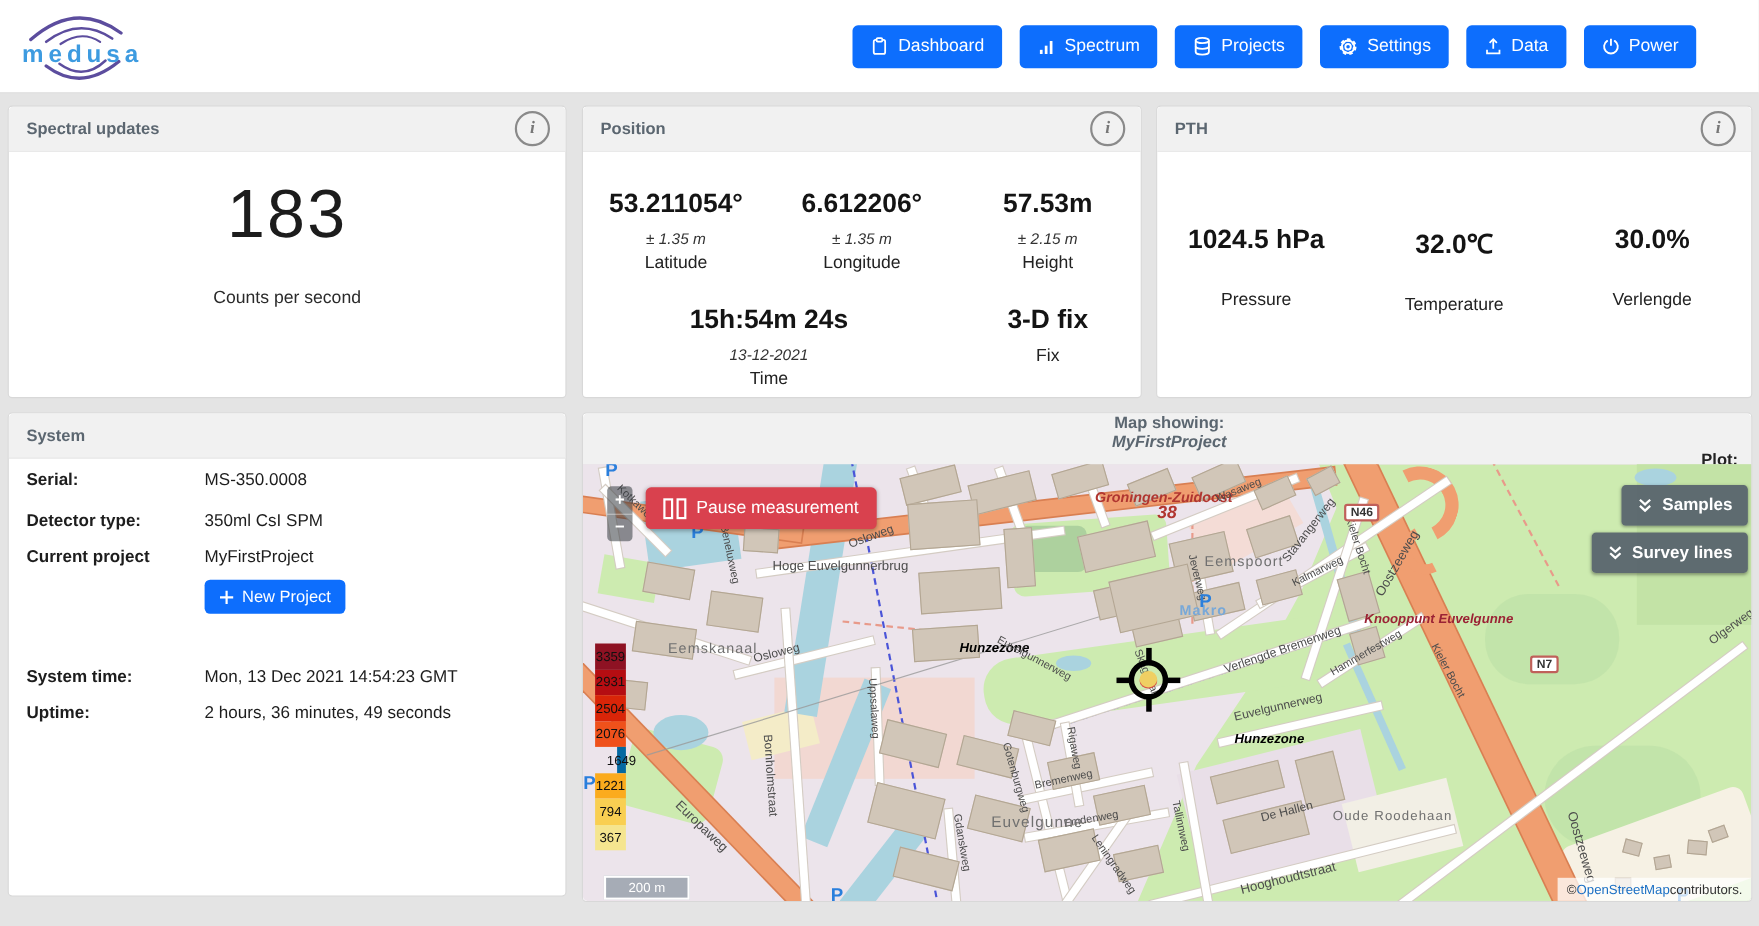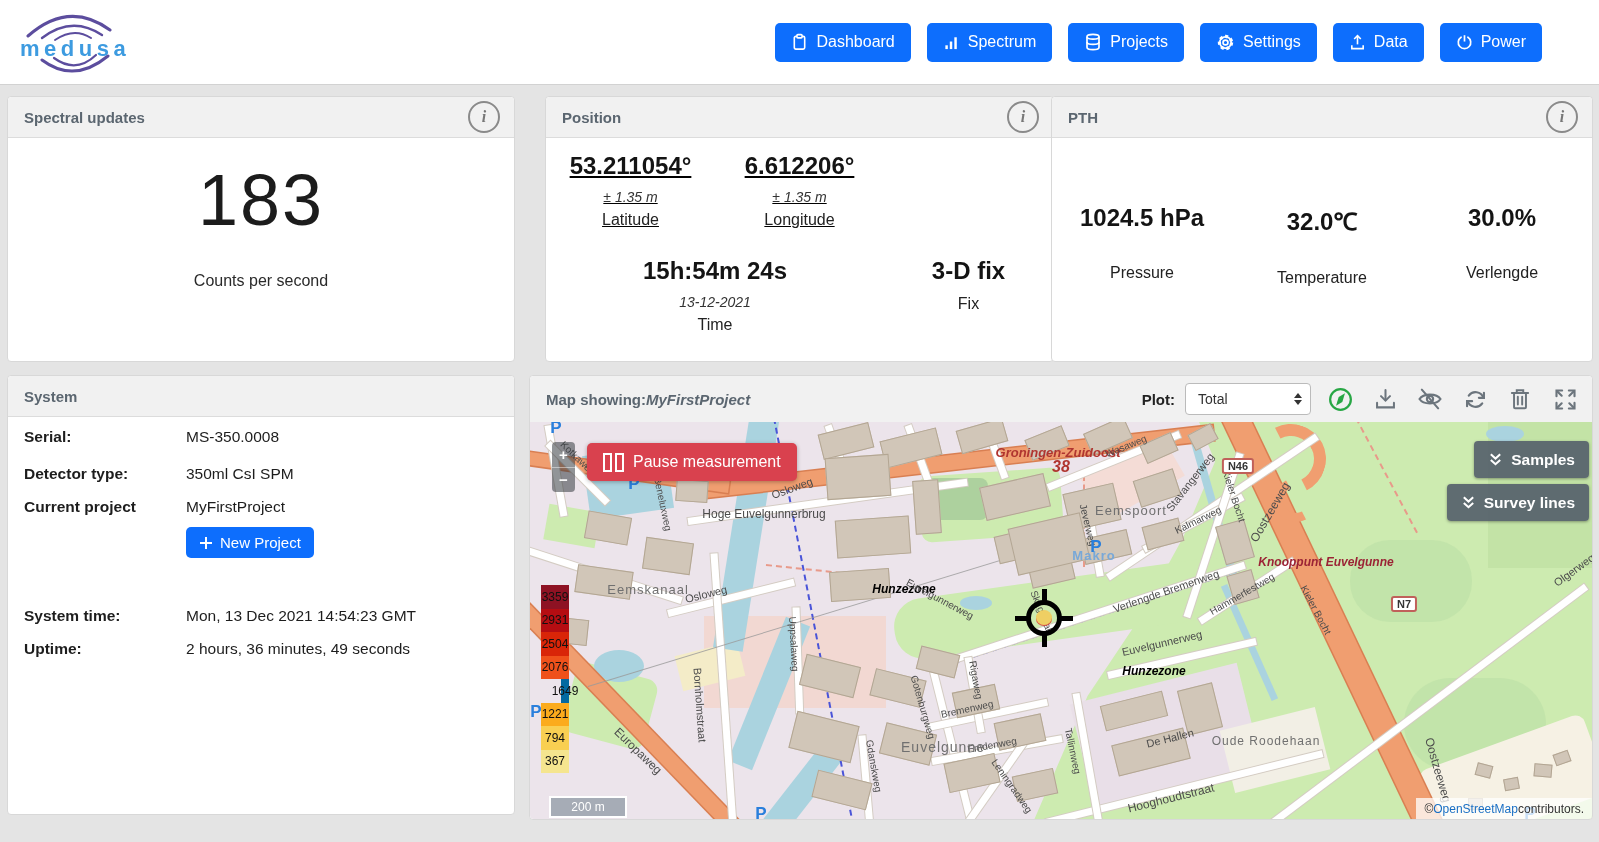--- a/index.html
+++ b/index.html
@@ -7,32 +7,32 @@
   
   #topbar{position:absolute;left:0;top:0;width:1599px;height:84px;background:#fff;border-bottom:1px solid #d2d2d2;display:flex;align-items:center;}
   #logo{margin-left:14px;width:120px;height:72px;}
   #nav{margin-left:auto;margin-right:57px;display:flex;gap:16px;}
   .navbtn{display:flex;align-items:center;gap:8px;background:#0d6efd;color:#fff;border:none;border-radius:5px;height:39px;padding:0 16px;font-size:16px;font-family:"Liberation Sans",sans-serif;cursor:pointer;}
   .navbtn svg{flex:0 0 auto;}
   
   .card{position:absolute;background:#fff;border:1px solid #d8d8d8;border-radius:4px;box-sizing:border-box;}
   .card-h{height:40px;background:#f1f1f1;border-bottom:1px solid #dcdcdc;border-radius:4px 4px 0 0;display:flex;align-items:center;padding:0 14px 0 16px;font-weight:bold;font-size:15px;color:#5b6670;}
   .info{margin-left:auto;width:28px;height:28px;border:2px solid #8a8a8a;border-radius:50%;display:flex;align-items:center;justify-content:center;color:#777;font-family:"Liberation Serif",serif;font-style:italic;font-weight:bold;font-size:16px;cursor:pointer;background:#fff0;}
-  .bigNum{font-size:72px;font-weight:300;color:#1c1c1c;text-align:center;margin-top:26px;letter-spacing:2px;line-height:1;}
+  .bigNum{font-size:62px;font-weight:300;color:#1c1c1c;text-align:center;margin-top:26px;letter-spacing:2px;line-height:1;}
   .bigSub{font-size:16px;color:#2a2a2a;text-align:center;margin-top:36px;}
   .metric-grid{display:grid;grid-template-columns:1fr 1fr 1fr;text-align:center;}
   .m-val{font-size:24px;font-weight:bold;color:#141414;}
   .m-err{font-size:14px;font-style:italic;color:#333;margin-top:9px;}
   .m-lab{font-size:16px;color:#222;margin-top:6px;}
   
   .sysrow{position:absolute;left:16px;display:flex;font-size:15.5px;color:#1d1d1d;}
   .sysrow b{width:162px;font-weight:bold;}
   .btn-blue{position:absolute;display:flex;align-items:center;gap:7px;background:#0d6efd;color:#fff;border:none;border-radius:5px;height:31px;padding:0 13px;font-size:15px;font-family:"Liberation Sans",sans-serif;cursor:pointer;}
   
-  #maph{display:flex;align-items:center;height:46px;background:#f1f1f1;border-bottom:1px solid #dcdcdc;border-radius:4px 4px 0 0;padding:0 12px 0 16px;}
+  #maph{display:flex;align-items:center;height:46px;background:#f1f1f1;border-bottom:1px solid #dcdcdc;border-radius:4px 4px 0 0;padding:0 12px 0 16px;flex-direction:column;}
   #maph .t1{font-weight:bold;font-size:15px;color:#5b6670;}
   #maph .t2{font-weight:bold;font-style:italic;font-size:15px;color:#5b6670;}
   #maph .plot{margin-left:auto;font-weight:bold;font-size:15px;color:#222;}
   .plotsel{display:flex;align-items:center;justify-content:space-between;width:104px;height:30px;border:1px solid #bbb;border-radius:4px;background:#fff;margin:0 14px 0 10px;padding:0 8px 0 12px;font-size:14px;color:#333;cursor:pointer;}
   .updown{display:flex;flex-direction:column;gap:2px;}
   .updown i{display:block;width:0;height:0;border-left:4px solid transparent;border-right:4px solid transparent;}
   .updown .up{border-bottom:5px solid #333;}
   .updown .dn{border-top:5px solid #333;}
   .mapicons{display:flex;align-items:center;gap:15px;}
   .micon{width:30px;height:30px;display:flex;align-items:center;justify-content:center;cursor:pointer;background:none;border:none;padding:0;}
@@ -136,35 +136,40 @@
 
   <section class="card" style="left:7px;top:96px;width:508px;height:266px;">
     <div class="card-h">
       <span>Spectral updates</span>
       <span class="info">i</span>
     </div>
     <div class="bigNum">183</div>
     <div class="bigSub">Counts per second</div>
   </section>
 
-  <section class="card" style="left:545px;top:96px;width:509px;height:266px;">
+  <section class="card" style="left:529px;top:96px;width:509px;height:266px;">
     <div class="card-h">
       <span>Position</span>
       <span class="info">i</span>
     </div>
-    <div class="metric-grid" style="margin-top:14px;text-decoration:underline;">
+    <div class="metric-grid" style="margin-top:34px;">
       <div>
         <div class="m-val">53.211054°</div>
         <div class="m-err">± 1.35 m</div>
         <div class="m-lab">Latitude</div>
       </div>
       <div>
         <div class="m-val">6.612206°</div>
         <div class="m-err">± 1.35 m</div>
         <div class="m-lab">Longitude</div>
+      </div>
+      <div>
+        <div class="m-val">57.53m</div>
+        <div class="m-err">± 2.15 m</div>
+        <div class="m-lab">Height</div>
       </div>
     </div>
     <div class="metric-grid" style="margin-top:28px;">
       <div style="grid-column:1/3;">
         <div class="m-val">15h:54m 24s</div>
         <div class="m-err">13-12-2021</div>
         <div class="m-lab">Time</div>
       </div>
       <div>
         <div class="m-val">3-D fix</div>
@@ -405,21 +410,21 @@
           <div class="mlabel ml-area" style="left: 118px; top: 167px; font-size: 13px; transform: translate(-50%, -50%) rotate(0deg);">Eemskanaal</div>
           <div class="mlabel ml-st" style="left: 133px; top: 82px; font-size: 10px; transform: translate(-50%, -50%) rotate(78deg);">Beneluxweg</div>
           <div class="mlabel ml-st" style="left: 48px; top: 36px; font-size: 10px; transform: translate(-50%, -50%) rotate(44deg);">Kotkaweg</div>
           <div class="mlabel ml-st" style="left: 660px; top: 60px; font-size: 11px; transform: translate(-50%, -50%) rotate(-52deg);">Stavangerweg</div>
           <div class="mlabel ml-st" style="left: 596px; top: 24px; font-size: 10px; transform: translate(-50%, -50%) rotate(-22deg);">Wasaweg</div>
           <div class="mlabel ml-area" style="left: 601px; top: 88px; font-size: 13px; transform: translate(-50%, -50%) rotate(0deg);">Eemspoort</div>
           <div class="mlabel ml-st" style="left: 558px; top: 103px; font-size: 10px; transform: translate(-50%, -50%) rotate(76deg);">Jeverweg</div>
           <div class="mlabel ml-st" style="left: 668px; top: 98px; font-size: 10px; transform: translate(-50%, -50%) rotate(-26deg);">Kalmarweg</div>
           <div class="mlabel ml-st" style="left: 704px; top: 74px; font-size: 10px; transform: translate(-50%, -50%) rotate(72deg);">Kieler Bocht</div>
           <div class="mlabel ml-st" style="left: 740px; top: 90px; font-size: 12px; transform: translate(-50%, -50%) rotate(-60deg);">Oostzeeweg</div>
-          <div class="mlabel ml-junction" style="left: 796px; top: 140px; font-size: 12px; transform: translate(-50%, -50%) rotate(0deg);">Knooppunt Euvelgunne</div>
+          <div class="mlabel ml-junction" style="left: 778px; top: 140px; font-size: 12px; transform: translate(-50%, -50%) rotate(0deg);">Knooppunt Euvelgunne</div>
           <div class="mlabel ml-st" style="left: 712px; top: 172px; font-size: 10px; transform: translate(-50%, -50%) rotate(-30deg);">Hammerfestweg</div>
           <div class="mlabel ml-st" style="left: 786px; top: 188px; font-size: 10px; transform: translate(-50%, -50%) rotate(62deg);">Kieler Bocht</div>
           <div class="mlabel ml-makro" style="left: 564px; top: 133px; font-size: 13px; transform: translate(-50%, -50%) rotate(0deg);">Makro</div>
           <div class="mlabel ml-green" style="left: 374px; top: 167px; font-size: 12px; transform: translate(-50%, -50%) rotate(0deg);">Hunzezone</div>
           <div class="mlabel ml-green" style="left: 624px; top: 249px; font-size: 12px; transform: translate(-50%, -50%) rotate(0deg);">Hunzezone</div>
           <div class="mlabel ml-st" style="left: 636px; top: 169px; font-size: 11px; transform: translate(-50%, -50%) rotate(-19deg);">Verlengde Bremenweg</div>
           <div class="mlabel ml-st" style="left: 632px; top: 221px; font-size: 11px; transform: translate(-50%, -50%) rotate(-13deg);">Euvelgunnerweg</div>
           <div class="mlabel ml-st" style="left: 410px; top: 177px; font-size: 10px; transform: translate(-50%, -50%) rotate(28deg);">Euvelgunnerweg</div>
           <div class="mlabel ml-st" style="left: 512px; top: 190px; font-size: 10px; transform: translate(-50%, -50%) rotate(68deg);">Skagerrak</div>
           <div class="mlabel ml-st" style="left: 446px; top: 258px; font-size: 10px; transform: translate(-50%, -50%) rotate(80deg);">Rigaweg</div>

